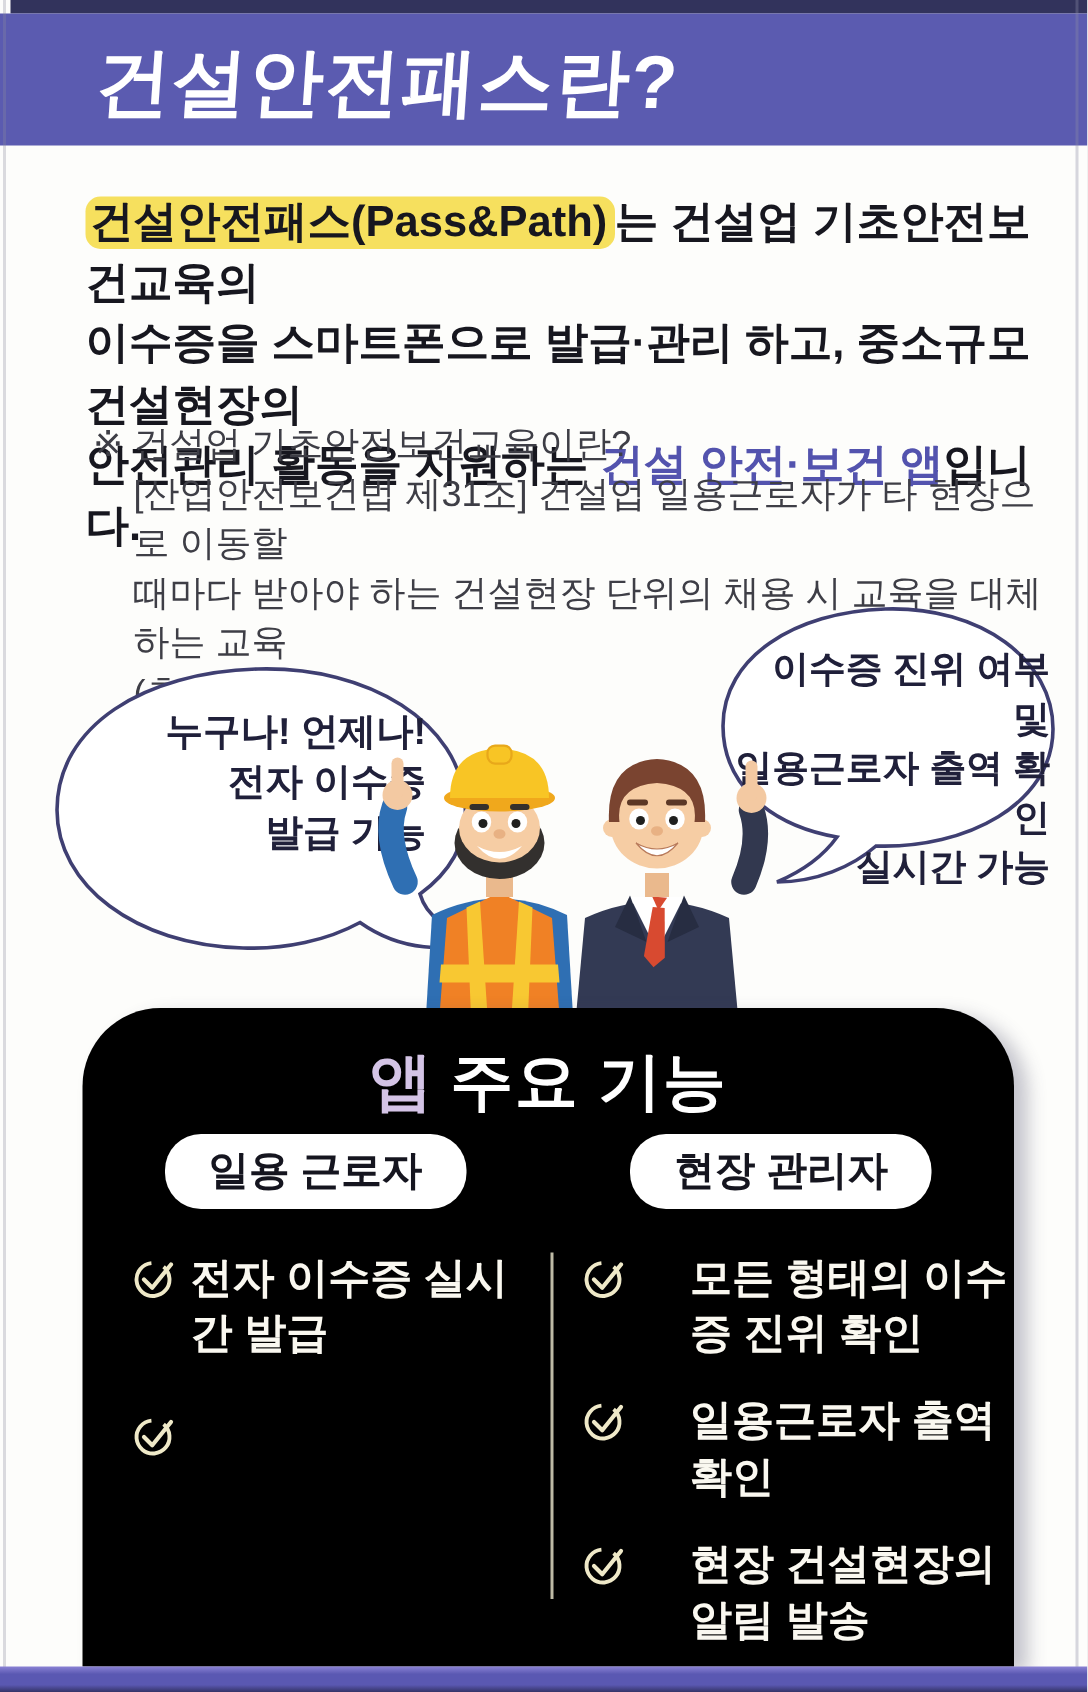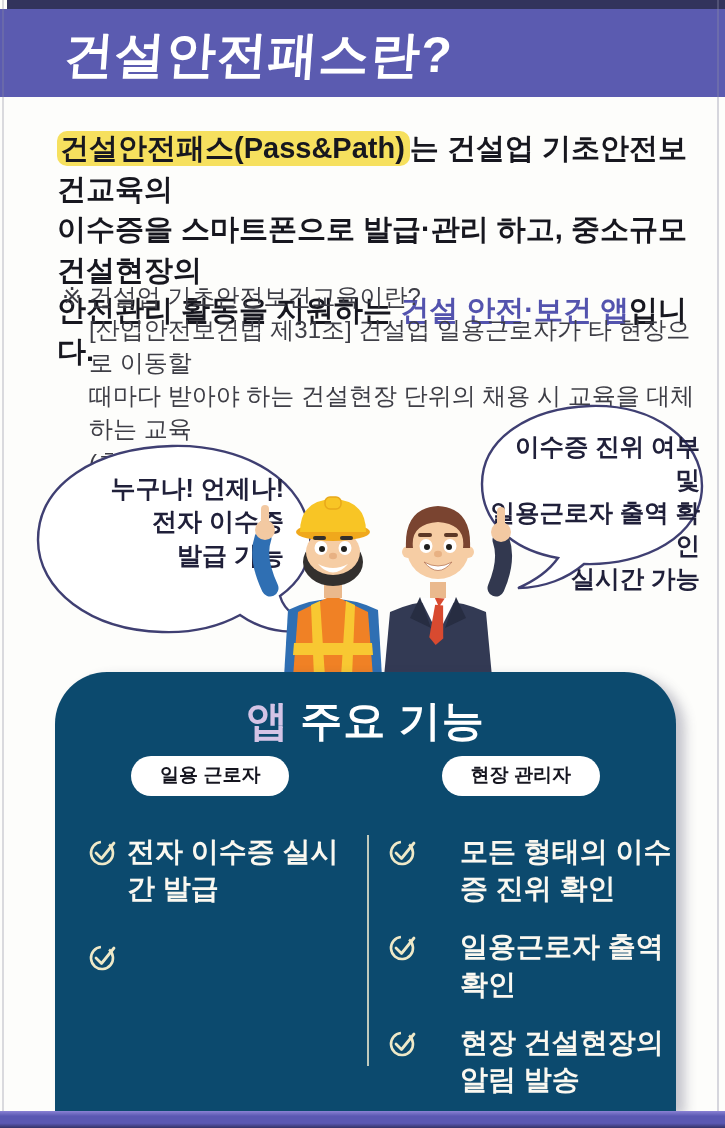--- a/index.html
+++ b/index.html
@@ -44,34 +44,34 @@
     position:absolute; text-align:right; color:#20203a;
     font-weight:600;
   }
   .bubble-left-text  { left:52px;  top:472px; width:232px; font-size:25px; line-height:1.33; }
   .bubble-right-text { left:486px; top:430px; width:214px; font-size:24.5px; line-height:1.35; }
 
   .chars-svg { position:absolute; left:238px; top:486px; width:292px; height:191px; z-index:1; }
 
   .panel {
     position:absolute; left:55px; top:672px; width:621px; height:439px;
-    background:#0c4a6e; border-radius:52px 52px 0 0; z-index:2;
+    background:#000000; border-radius:52px 52px 0 0; z-index:2;
     box-shadow:9px 5px 12px rgba(70,70,100,.30);
   }
   .panel-title {
     padding-top:21px; text-align:center;
     font-size:42px; font-weight:900; letter-spacing:1px; color:#ffffff;
   }
   .panel-title .t-accent { color:#d4c4e6; margin-right:11px; }
 
   .pills { position:absolute; left:0; top:84px; width:100%; display:flex; }
   .pill-col { width:50%; display:flex; justify-content:center; }
   .pill {
     background:#ffffff; border-radius:24px; padding:6px 29px 8px;
-    font-size:19px; font-weight:800; color:#15151f; white-space:nowrap;
+    font-size:27px; font-weight:800; color:#15151f; white-space:nowrap;
   }
 
   .divider {
     position:absolute; left:312px; top:163px; width:2px; height:231px;
     background:rgba(243,238,212,.78);
   }
 
   .lists { position:absolute; left:0; top:161px; width:100%; display:flex; }
   .col-worker  { width:312px; padding-left:33px; }
   .col-manager { width:309px; padding-left:21px; }

